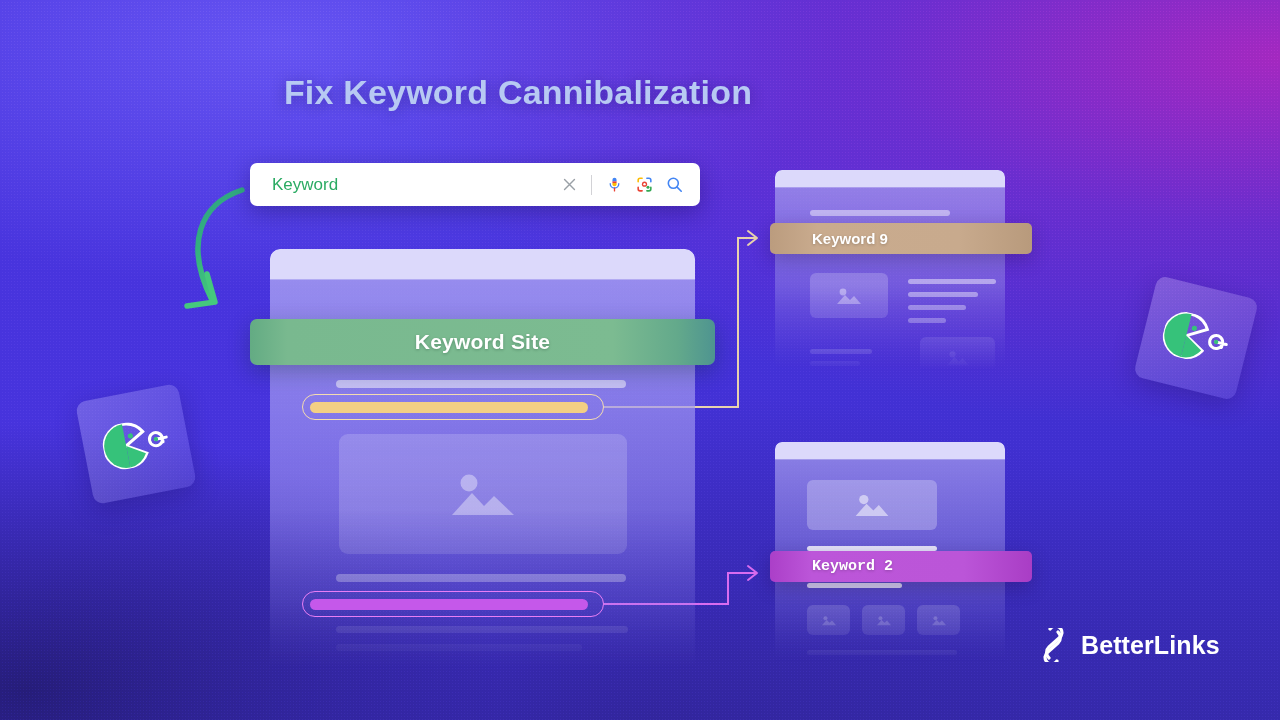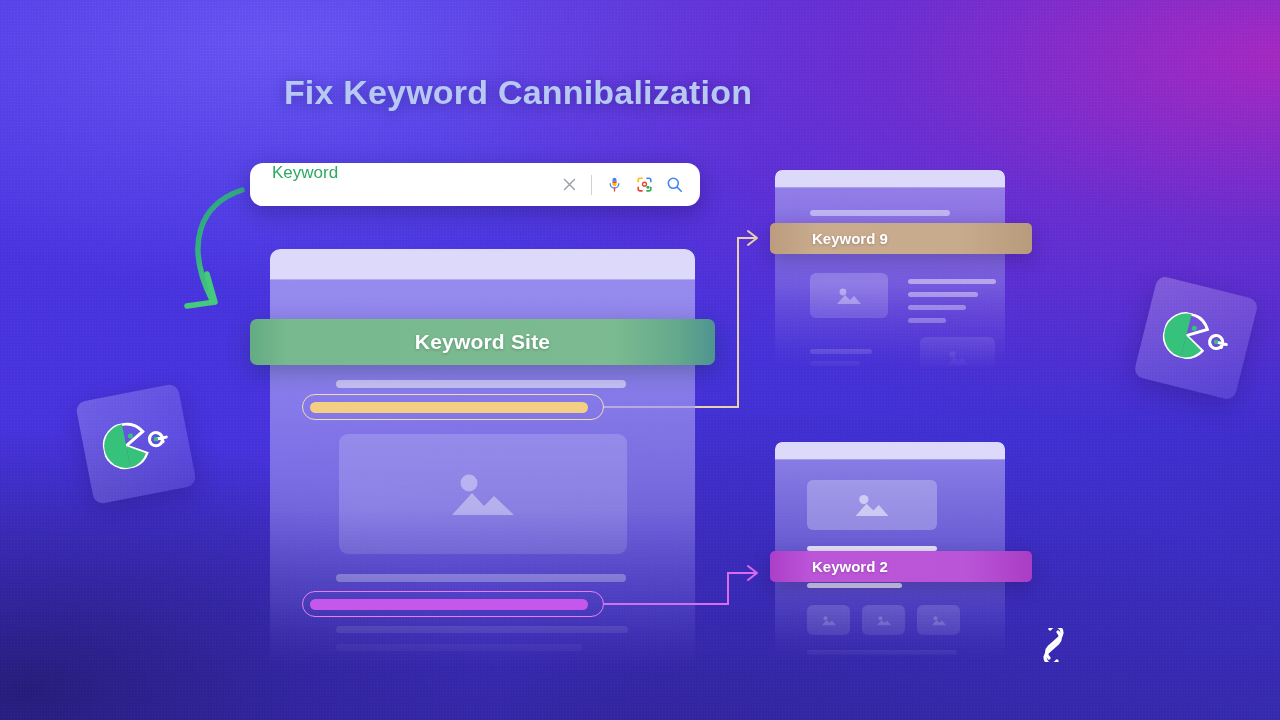--- a/index.html
+++ b/index.html
@@ -38,23 +38,23 @@
     font-size:34px; font-weight:bold;
     letter-spacing:.2px;
     color:#b7c9f3;
     text-shadow:0 2px 14px rgba(20,10,70,.35);
   }
 
   
   #searchbar {
     position:absolute; left:250px; top:163px;
     width:450px; height:43px;
-    background:#fff; border-radius:13px;
+    background:#fff; border-radius:7px;
     box-shadow:0 6px 22px rgba(15,8,60,.30);
-    display:flex; 
+    display:flex; align-items:center;
     padding:0 16px 0 22px;
   }
   #search-value {
     flex:1; font-size:17px; color:#2bab63; font-weight:500;
     white-space:nowrap; overflow:hidden;
   }
   .sb-icons { display:flex; align-items:center; gap:11px; }
   .sb-divider { width:1px; height:20px; background:#d2d2d6; margin:0 2px; }
 
   
@@ -158,20 +158,21 @@
   }
   #banner-kw1 {
     left:770px; top:223px;
     background:linear-gradient(90deg,#bb9c7e 0%,#c9ab8e 18%,#c8aa8d 72%,#b89a7c 100%);
     box-shadow:0 6px 18px rgba(30,15,60,.26);
   }
   #banner-kw2 {
     left:770px; top:551px;
     background:linear-gradient(90deg,#ab3fc8 0%,#bc56d9 16%,#bb55d8 74%,#a93dc5 100%);
     box-shadow:0 6px 18px rgba(40,10,70,.28);
+    font-family:Liberation Mono, monospace;
   }
 
   
   .badge {
     position:absolute; width:104px; height:104px;
     border-radius:10px;
     background:linear-gradient(135deg, rgba(255,255,255,.22) 0%, rgba(255,255,255,.09) 100%);
     display:flex; align-items:center; justify-content:center;
     box-shadow:0 8px 26px rgba(18,8,60,.22);
   }
@@ -360,13 +361,14 @@
     <path d="M47 22 a6.5 6.5 0 1 1 0 0.1 M53 22 h11 M60 22 v4" fill="none" stroke="#fff" stroke-width="3" stroke-linecap="round"></path>
     <circle cx="53.5" cy="22" r="2.2" fill="#36c27a"></circle>
   </svg>
 </div>
 
 <div id="logo">
   <svg width="33" height="34" viewBox="0 0 33 34">
     <path d="M21 4 a7.5 7.5 0 0 1 0 11 L 11 24 a6.5 6.5 0 1 0 9 9" fill="none" stroke="#fff" stroke-width="3.2" stroke-linecap="round"></path>
     <path d="M12 30 a7.5 7.5 0 0 1 0 -11 L 22 10 a6.5 6.5 0 1 0 -9 -9" fill="none" stroke="#fff" stroke-width="3.2" stroke-linecap="round"></path>
   </svg>
+  <span id="logo-text">BetterLinks</span>
 </div>
 
 </body></html>

